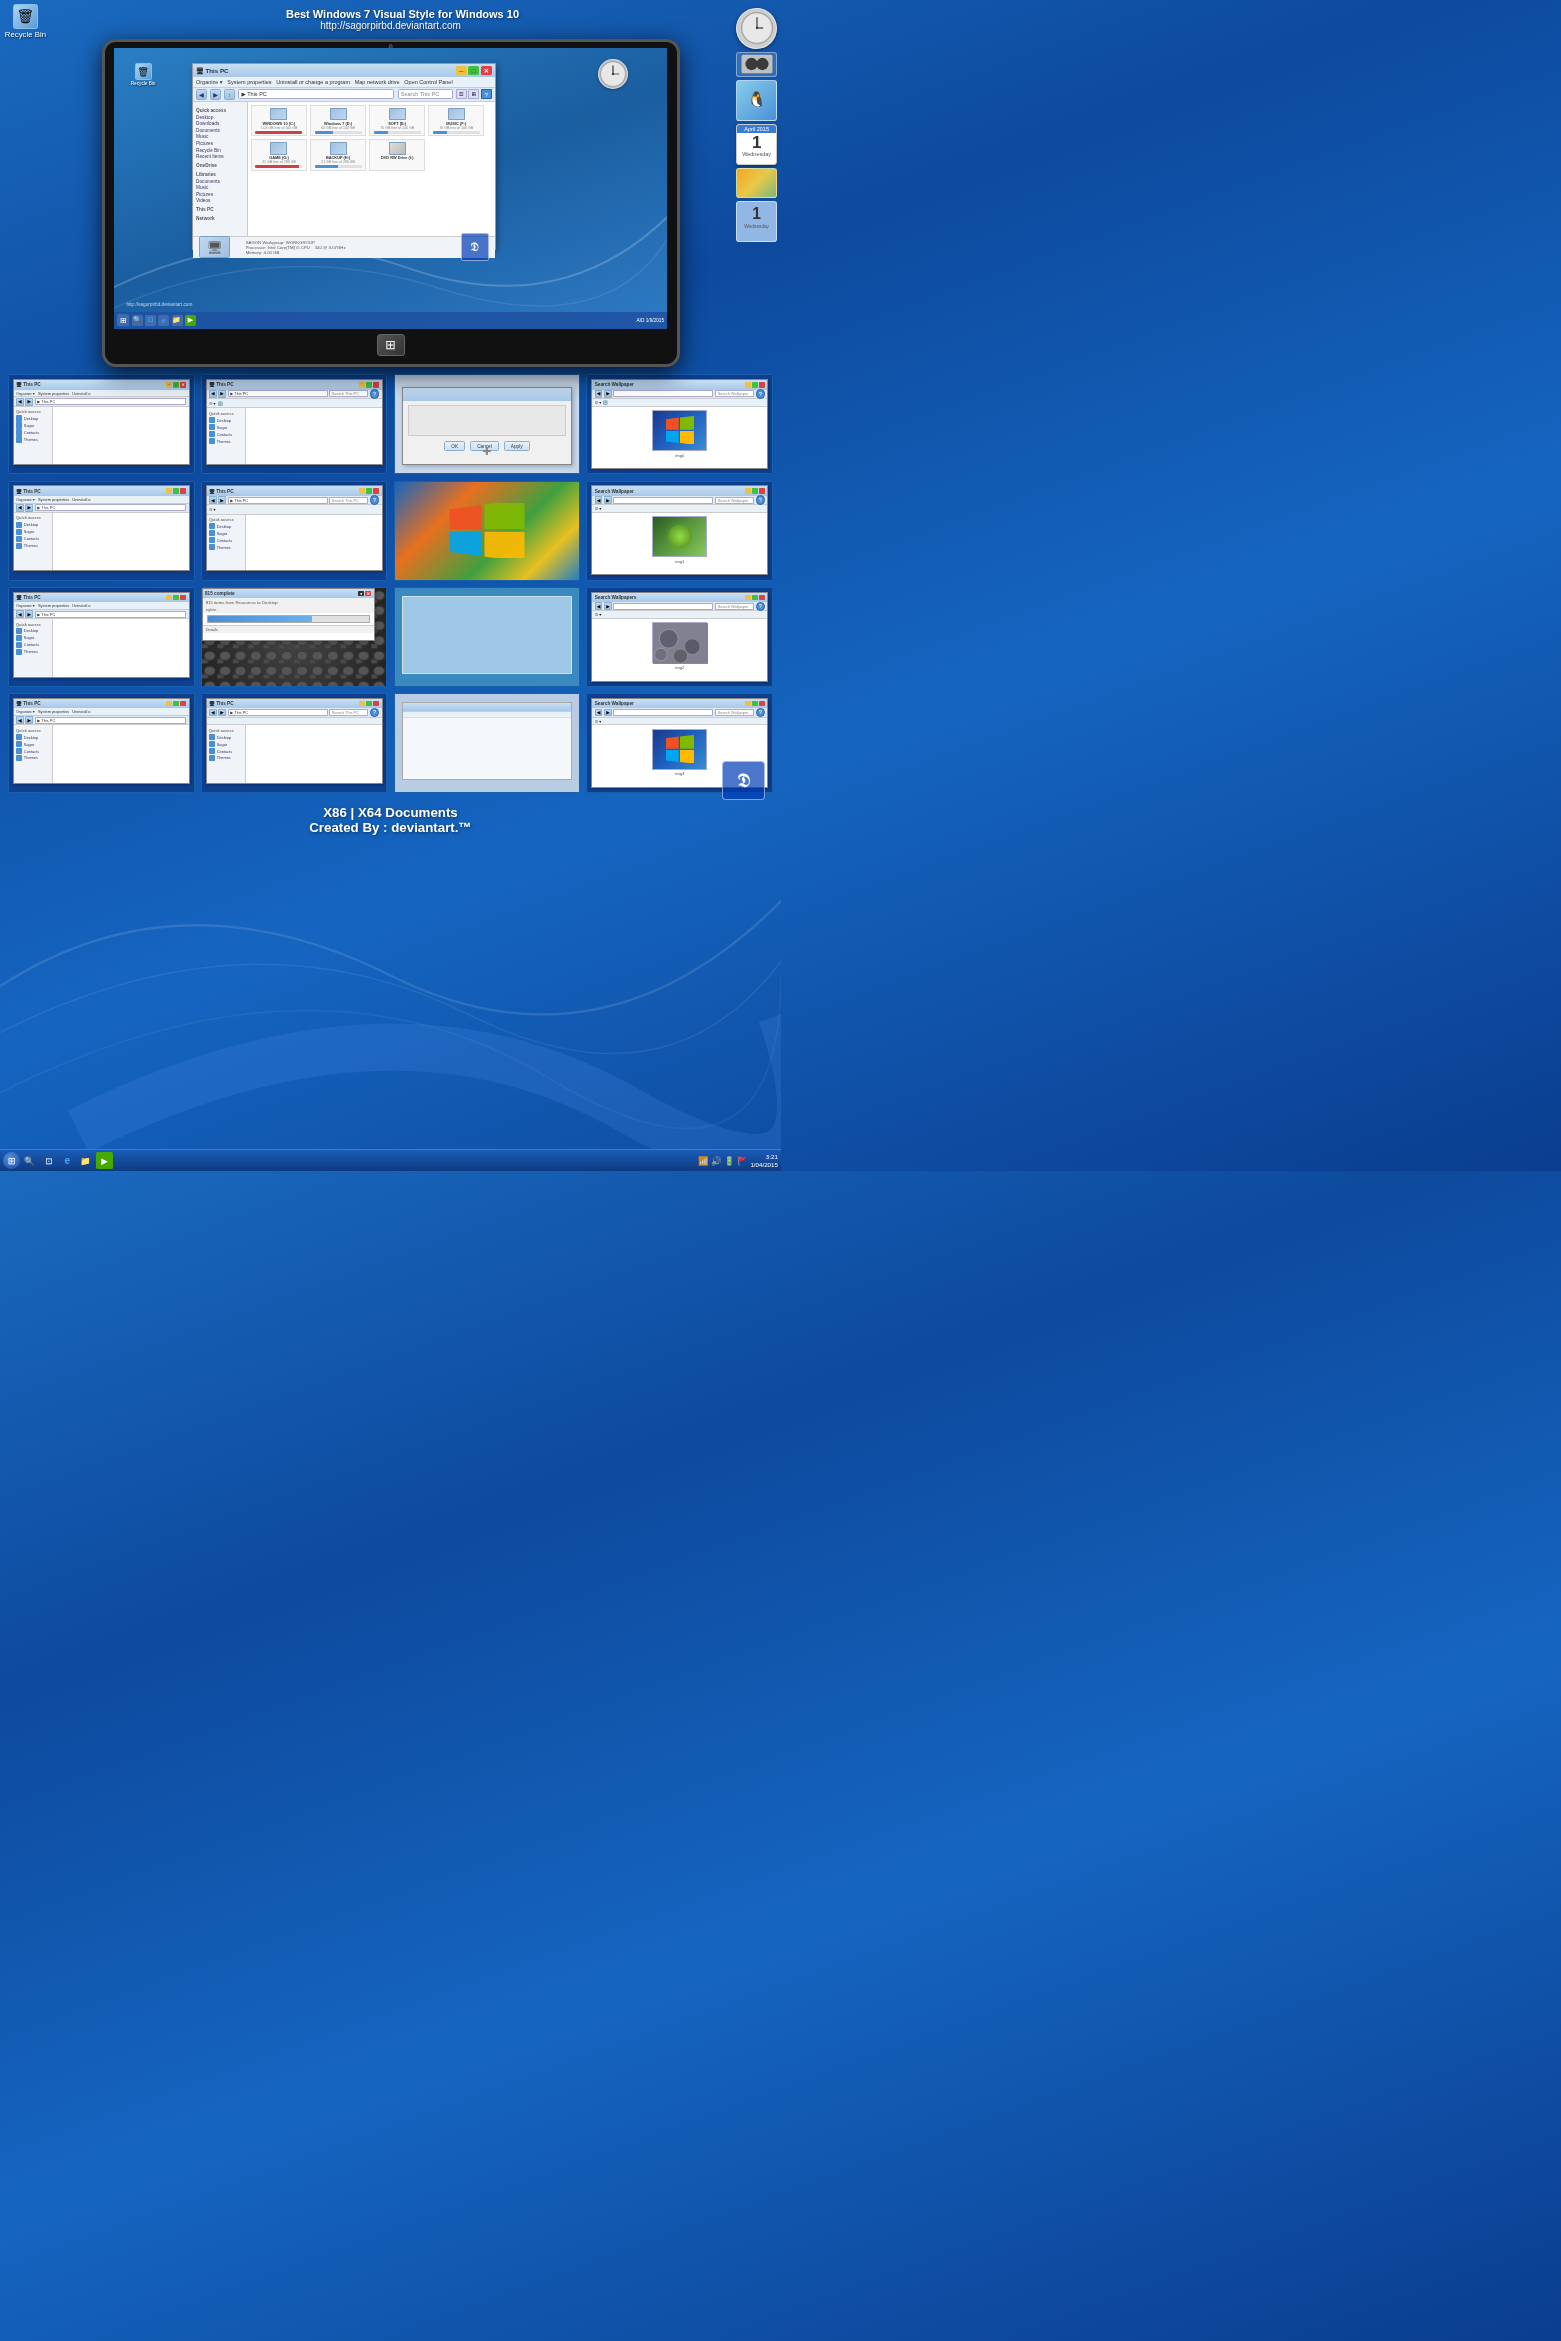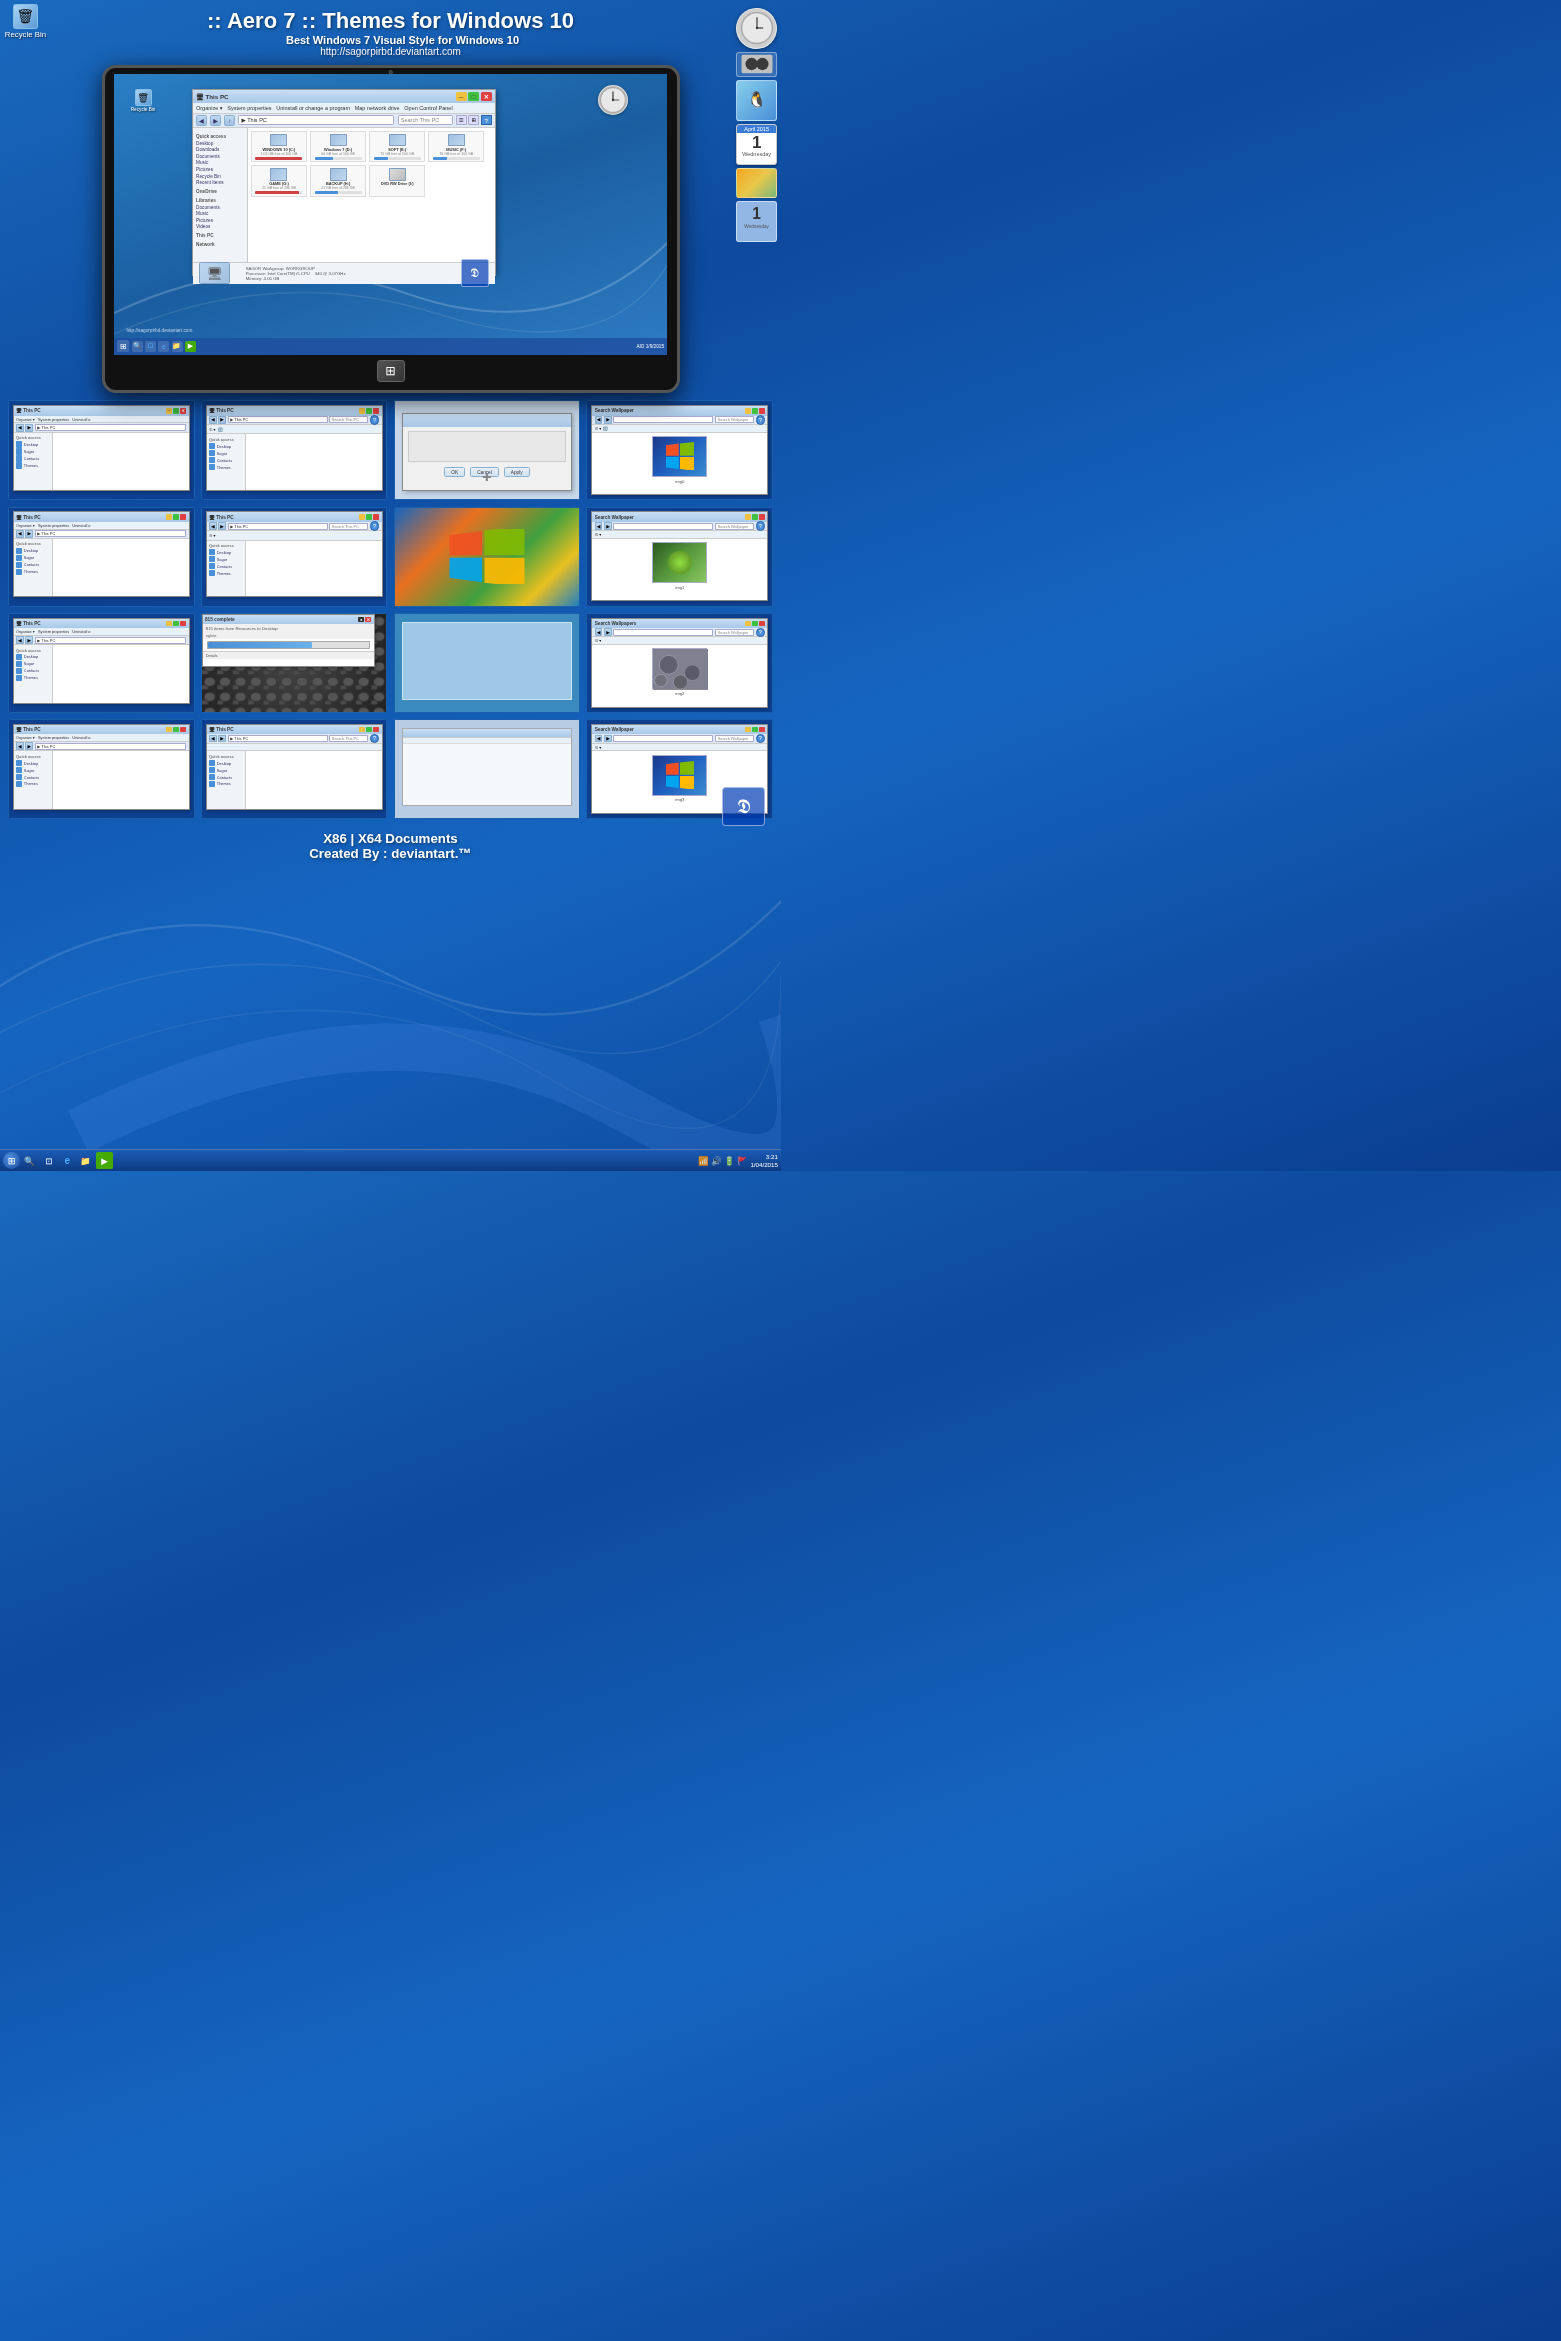--- a/index.html
+++ b/index.html
@@ -830,21 +830,20 @@
     <div class="cal-weekday">Wednesday</div>
   </div>
   <div class="widget-nature"></div>
   <div class="widget-calendar2">
     <div class="cal2-day">1</div>
     <div class="cal2-sub">Wednesday</div>
   </div>
 </div>
 
 <div class="header">
-  <div class="header-title">:: Aero 7 :: Themes for Windows 10</div>
   <div class="header-subtitle">Best Windows 7 Visual Style for Windows 10</div>
   <div class="header-url">http://sagorpirbd.deviantart.com</div>
 </div>
 
 <div class="tablet-wrapper">
   <div class="tablet">
     <div class="tablet-camera"></div>
     <div class="tablet-screen">
 
       <svg style="position:absolute;bottom:0;left:0;width:100%;height:60%;pointer-events:none" viewBox="0 0 716 250" preserveAspectRatio="none">

